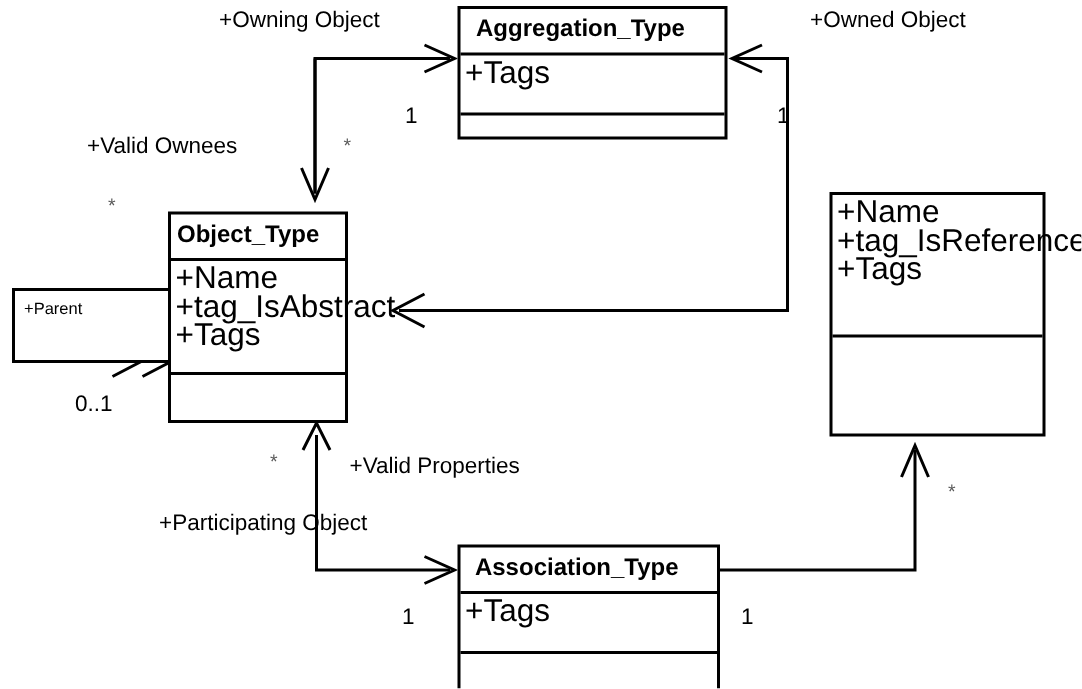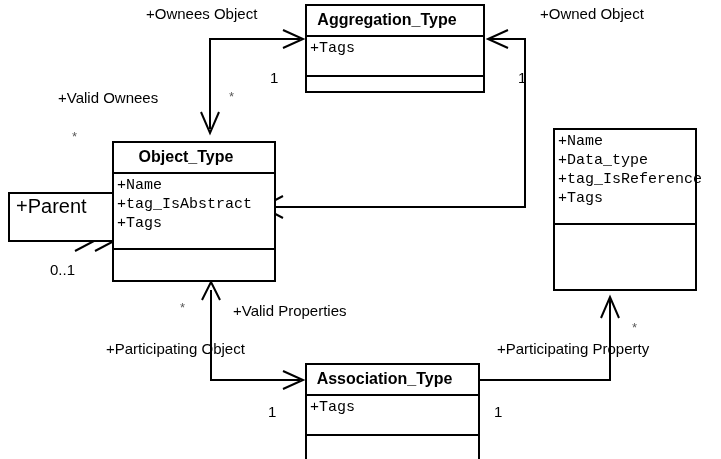--- a/index.html
+++ b/index.html
@@ -40,24 +40,23 @@
     line-height: 1;
     padding: 6px 20px 7px 4px;
     border-bottom: 2px solid #000000;
     white-space: nowrap;
   }
   .uml-attrs {
     border-bottom: 2px solid #000000;
     padding: 2px 0 3px 3px;
   }
   .uml-attr {
-    font-size: 15px;
+    font-size: 21px;
     line-height: 19px;
     white-space: nowrap;
-    font-family: Liberation Mono, monospace;
   }
   .uml-ops {
     min-height: 22px;
   }
   .label {
     position: absolute;
     font-size: 15px;
     line-height: 16px;
     white-space: nowrap;
     z-index: 6;
@@ -79,21 +78,21 @@
   .parent-box {
     position: absolute;
     border: 2px solid #000000;
     border-right: none;
     background: #ffffff;
     box-sizing: border-box;
     z-index: 4;
   }
   .parent-label {
     position: absolute;
-    font-size: 20px;
+    font-size: 11px;
     line-height: 16px;
     white-space: nowrap;
     z-index: 6;
   }
 </style>
 </head>
 <body>
 
 <div id="diagram-root">
 
@@ -143,60 +142,58 @@
   <div class="parent-label" style="left:16px; top:198px;">+Parent</div>
 
   <div class="uml-class" style="left:305px; top:4px; width:180px; height:89px;">
     <div class="uml-name">Aggregation_Type</div>
     <div class="uml-attrs" style="height:33px;">
       <div class="uml-attr">+Tags</div>
     </div>
     <div class="uml-ops"></div>
   </div>
 
-  <div class="uml-class" style="left:112px; top:141px; width:164px; height:141px;">
+  <div class="uml-class" style="left:112px; top:141px; width:120px; height:141px;">
     <div class="uml-name">Object_Type</div>
     <div class="uml-attrs" style="height:69px;">
       <div class="uml-attr">+Name</div>
       <div class="uml-attr">+tag_IsAbstract</div>
       <div class="uml-attr">+Tags</div>
     </div>
     <div class="uml-ops"></div>
   </div>
 
   <div class="uml-class" style="left:553px; top:128px; width:144px; height:163px;">
     <div class="uml-attrs" style="height:88px;">
       <div class="uml-attr">+Name</div>
-      <div class="uml-attr">+Data_type</div>
       <div class="uml-attr">+tag_IsReference</div>
       <div class="uml-attr">+Tags</div>
     </div>
     <div class="uml-ops"></div>
   </div>
 
   <div class="uml-class" style="left:305px; top:363px; width:175px; height:104px;">
     <div class="uml-name">Association_Type</div>
     <div class="uml-attrs" style="height:33px;">
       <div class="uml-attr">+Tags</div>
     </div>
     <div class="uml-ops"></div>
   </div>
 
-  <div class="label" style="left:146px; top:6px;">+Ownees Object</div>
+  <div class="label" style="left:146px; top:6px;">+Owning Object</div>
 
   <div class="label" style="left:540px; top:6px;text-align:right;">+Owned Object</div>
 
   <div class="label" style="left:58px; top:90px;">+Valid Ownees</div>
 
 
   <div class="label" style="left:106px; top:341px;">+Participating Object</div>
 
   <div class="label" style="left:233px; top:303px;">+Valid Properties</div>
 
-  <div class="label" style="left:497px; top:341px;">+Participating Property</div>
 
   <div class="mult" style="left:270px; top:70px;">1</div>
 
   <div class="mult" style="left:518px; top:70px;">1</div>
 
   <div class="mult" style="left:50px; top:262px;">0..1</div>
 
   <div class="mult" style="left:268px; top:404px;">1</div>
 
   <div class="mult" style="left:494px; top:404px;">1</div>

